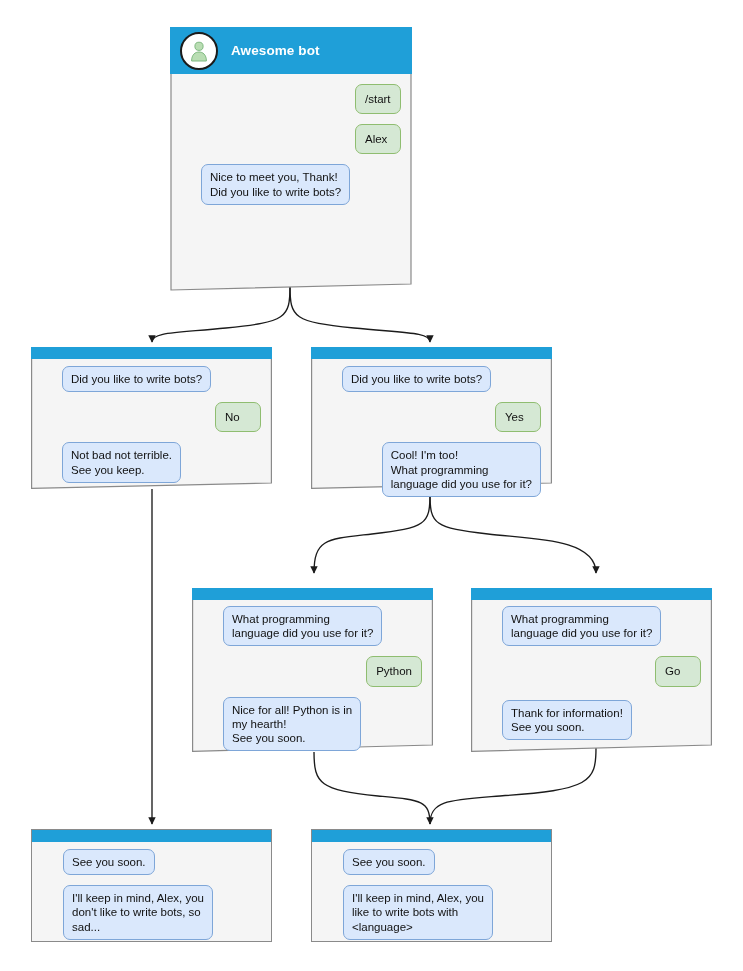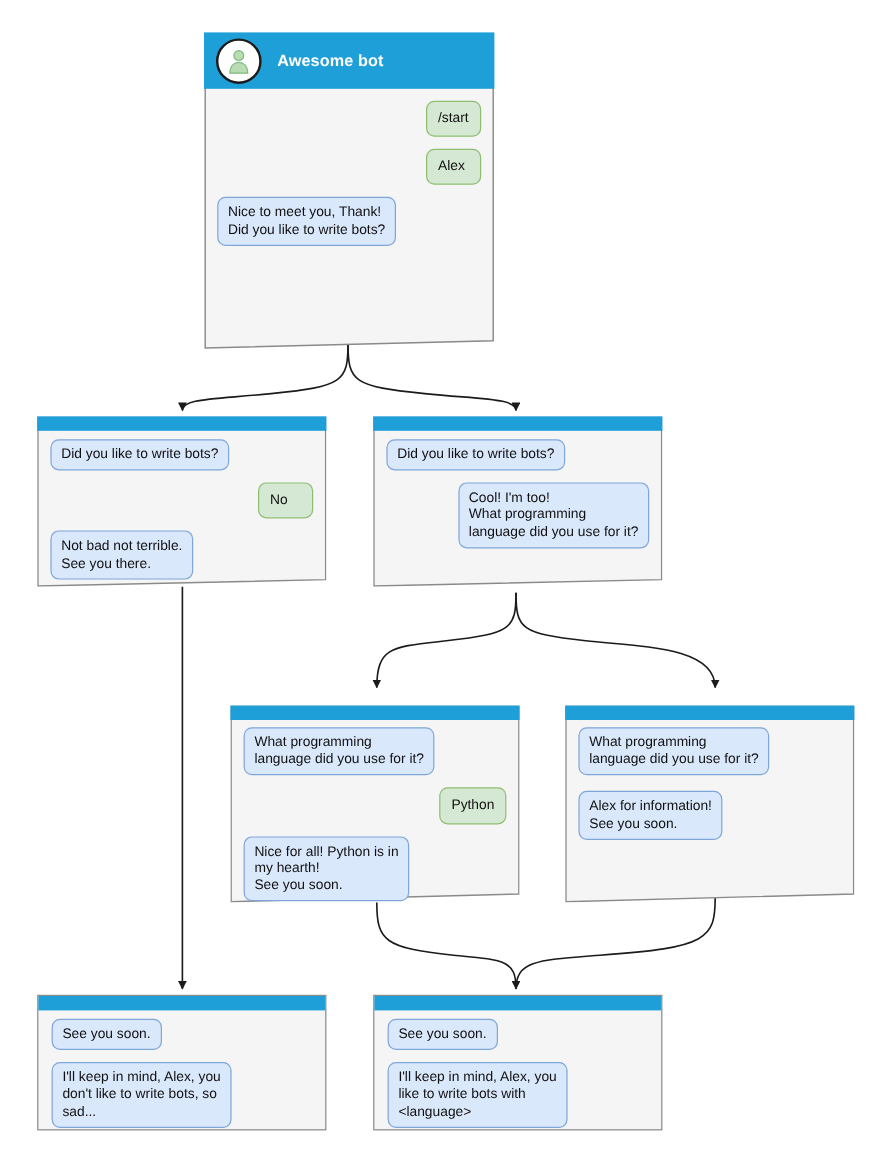--- a/index.html
+++ b/index.html
@@ -98,20 +98,21 @@
   .msg-row.right { justify-content: flex-end; }
   .bubble {
     font-size: 11.5px;
     line-height: 14.2px;
     color: #111111;
     border-radius: 7px;
     padding: 5px 8px 5px 8px;
     box-sizing: border-box;
     white-space: pre-line;
     max-width: 205px;
+    margin-left: 20px;
   }
   .bubble.bot {
     background: #dae8fc;
     border: 1px solid #7ea6d8;
   }
   .bubble.user {
     background: #d5e8d4;
     border: 1px solid #8fbd70;
     min-width: 46px;
     text-align: left;
@@ -184,35 +185,38 @@
       <div class="header"></div>
       <div class="chat" style="padding-top:7px;">
         <div class="msg-row left">
           <div class="bubble bot">Did you like to write bots?</div>
         </div>
         <div class="msg-row right" style="margin-top:7px;">
           <div class="bubble user">No</div>
         </div>
         <div class="msg-row left" style="margin-top:9px;">
           <div class="bubble bot">Not bad not terrible.
-See you there.</div>
+See you keep.</div>
         </div>
       </div>
     </div>
   </div>
 
   <div class="node skew" style="left:311px; top:347px; width:241px; height:142px;">
     <svg class="node-shape" viewBox="0 0 241 142" preserveAspectRatio="none">
       <polygon points="0.6,0.6 240.4,0.6 240.4,136 0.6,141.4" fill="#f5f5f5" stroke="#8a8a8a" stroke-width="1.2"></polygon>
     </svg>
     <div class="node-inner">
       <div class="header"></div>
       <div class="chat" style="padding-top:7px;">
         <div class="msg-row left">
           <div class="bubble bot">Did you like to write bots?</div>
+        </div>
+        <div class="msg-row right" style="margin-top:7px;">
+          <div class="bubble user">Yes</div>
         </div>
         <div class="msg-row left" style="margin-top:9px;justify-content:flex-end;">
           <div class="bubble bot">Cool! I'm too!
 What programming
 language did you use for it?</div>
         </div>
       </div>
     </div>
   </div>
 
@@ -243,22 +247,25 @@
     <svg class="node-shape" viewBox="0 0 241 164" preserveAspectRatio="none">
       <polygon points="0.6,0.6 240.4,0.6 240.4,157 0.6,163.4" fill="#f5f5f5" stroke="#8a8a8a" stroke-width="1.2"></polygon>
     </svg>
     <div class="node-inner">
       <div class="header"></div>
       <div class="chat" style="padding-top:6px;">
         <div class="msg-row left">
           <div class="bubble bot">What programming
 language did you use for it?</div>
         </div>
+        <div class="msg-row right" style="margin-top:9px;">
+          <div class="bubble user">Go</div>
+        </div>
         <div class="msg-row left" style="margin-top:13px;">
-          <div class="bubble bot">Alex for information!
+          <div class="bubble bot">Thank for information!
 See you soon.</div>
         </div>
       </div>
     </div>
   </div>
 
   <div class="node" style="left:31px; top:829px; width:241px; height:113px;">
     <div class="node-inner">
       <div class="header"></div>
       <div class="chat" style="padding-top:7px;">

